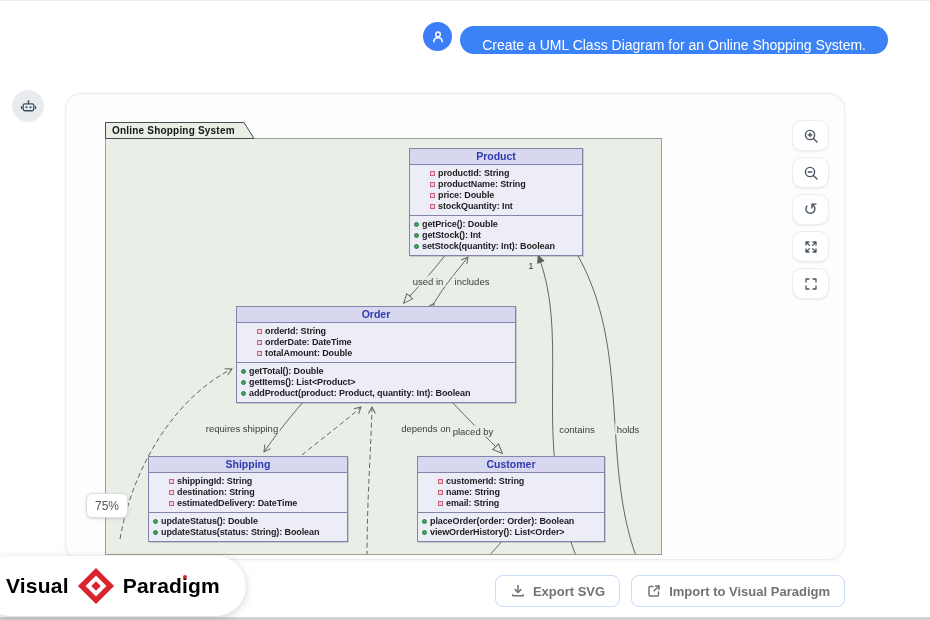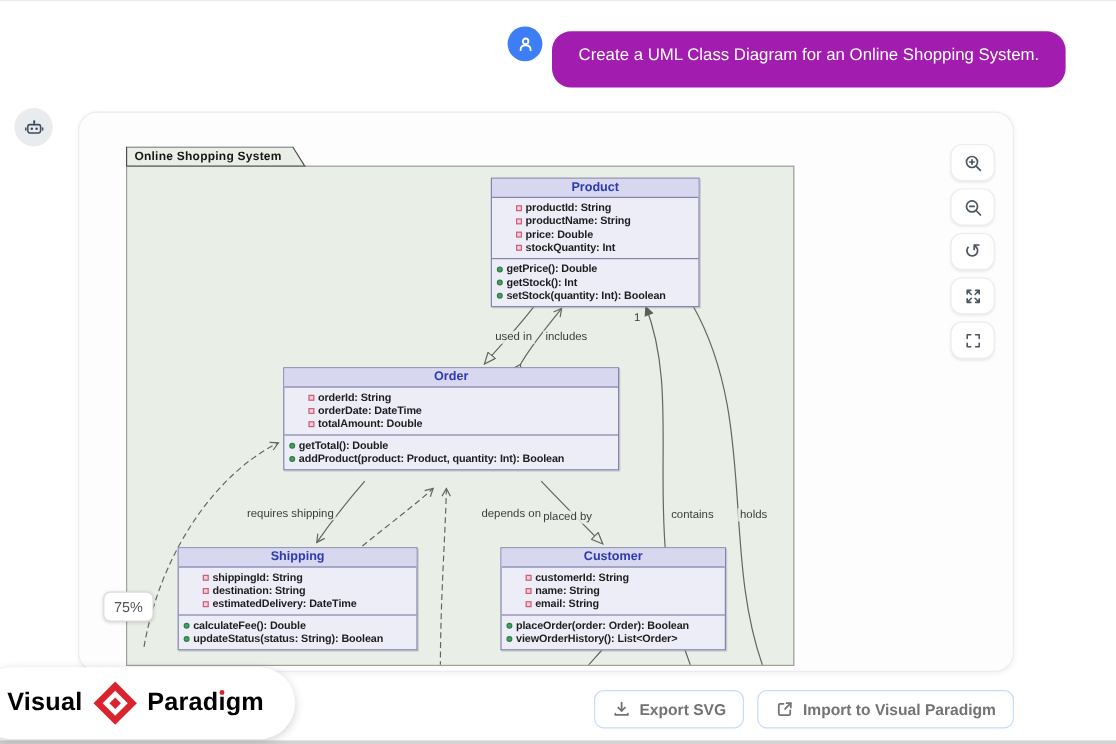--- a/index.html
+++ b/index.html
@@ -7,21 +7,21 @@
   body {
     width:930px; height:620px; position:relative; overflow:hidden;
     background:#ffffff; font-family:"Liberation Sans", sans-serif;
   }
   body::before { content:''; position:absolute; top:0; left:0; right:0; height:1px; background:#ececec; }
   body::after  { content:''; position:absolute; bottom:0; left:0; right:0; height:3px; background:#d2d2d2; }
 
   
   .chat-row { position:absolute; top:22px; right:42px; display:flex; gap:8px; align-items:flex-start; z-index:8; }
   .user-avatar { width:29px; height:29px; border-radius:50%; background:#3d7ef7; display:flex; align-items:center; justify-content:center; flex:none; }
-  .chat-bubble { margin-top:4px; background:#a21caf; color:#fff; font-size:14px; padding:11px 22px 20px; border-radius:16px; white-space:nowrap; }
+  .chat-bubble { margin-top:4px; background:#3b82f6; color:#fff; font-size:14px; padding:11px 22px 1px; border-radius:16px; white-space:nowrap; }
 
   .bot-avatar { position:absolute; left:12px; top:90px; width:32px; height:32px; border-radius:50%; background:#e9ecef; display:flex; align-items:center; justify-content:center; color:#3c4c5e; z-index:8; }
 
   
   .card { position:absolute; left:65px; top:93px; width:780px; height:467px; background:#fdfdfe;
           border:1px solid #ececef; border-radius:16px; box-shadow:0 1px 4px rgba(0,0,0,.05); }
 
   .frame-tab { position:absolute; left:105px; top:122px; width:150px; height:17px; z-index:3; }
   .frame-tab span { position:absolute; left:7px; top:3px; font-size:10px; font-weight:bold; color:#161616; letter-spacing:.2px; }
 
@@ -184,20 +184,24 @@
           <span class="txt">totalAmount: Double</span>
         </div>
       </div>
       <div class="uml-sec meths">
         <div class="uml-row">
           <span class="m-meth"></span>
           <span class="txt">getTotal(): Double</span>
         </div>
         <div class="uml-row">
           <span class="m-meth"></span>
+          <span class="txt">getItems(): List&lt;Product&gt;</span>
+        </div>
+        <div class="uml-row">
+          <span class="m-meth"></span>
           <span class="txt">addProduct(product: Product, quantity: Int): Boolean</span>
         </div>
       </div>
     </div>
     <div class="uml-class" style="left: 42px; top: 317px; width: 200px;">
       <div class="uml-title">Shipping</div>
       <div class="uml-sec attrs">
         <div class="uml-row">
           <span class="m-attr"></span>
           <span class="txt">shippingId: String</span>
@@ -207,21 +211,21 @@
           <span class="txt">destination: String</span>
         </div>
         <div class="uml-row">
           <span class="m-attr"></span>
           <span class="txt">estimatedDelivery: DateTime</span>
         </div>
       </div>
       <div class="uml-sec meths">
         <div class="uml-row">
           <span class="m-meth"></span>
-          <span class="txt">calculateFee(): Double</span>
+          <span class="txt">updateStatus(): Double</span>
         </div>
         <div class="uml-row">
           <span class="m-meth"></span>
           <span class="txt">updateStatus(status: String): Boolean</span>
         </div>
       </div>
     </div>
     <div class="uml-class" style="left: 311px; top: 317px; width: 188px;">
       <div class="uml-title">Customer</div>
       <div class="uml-sec attrs">

